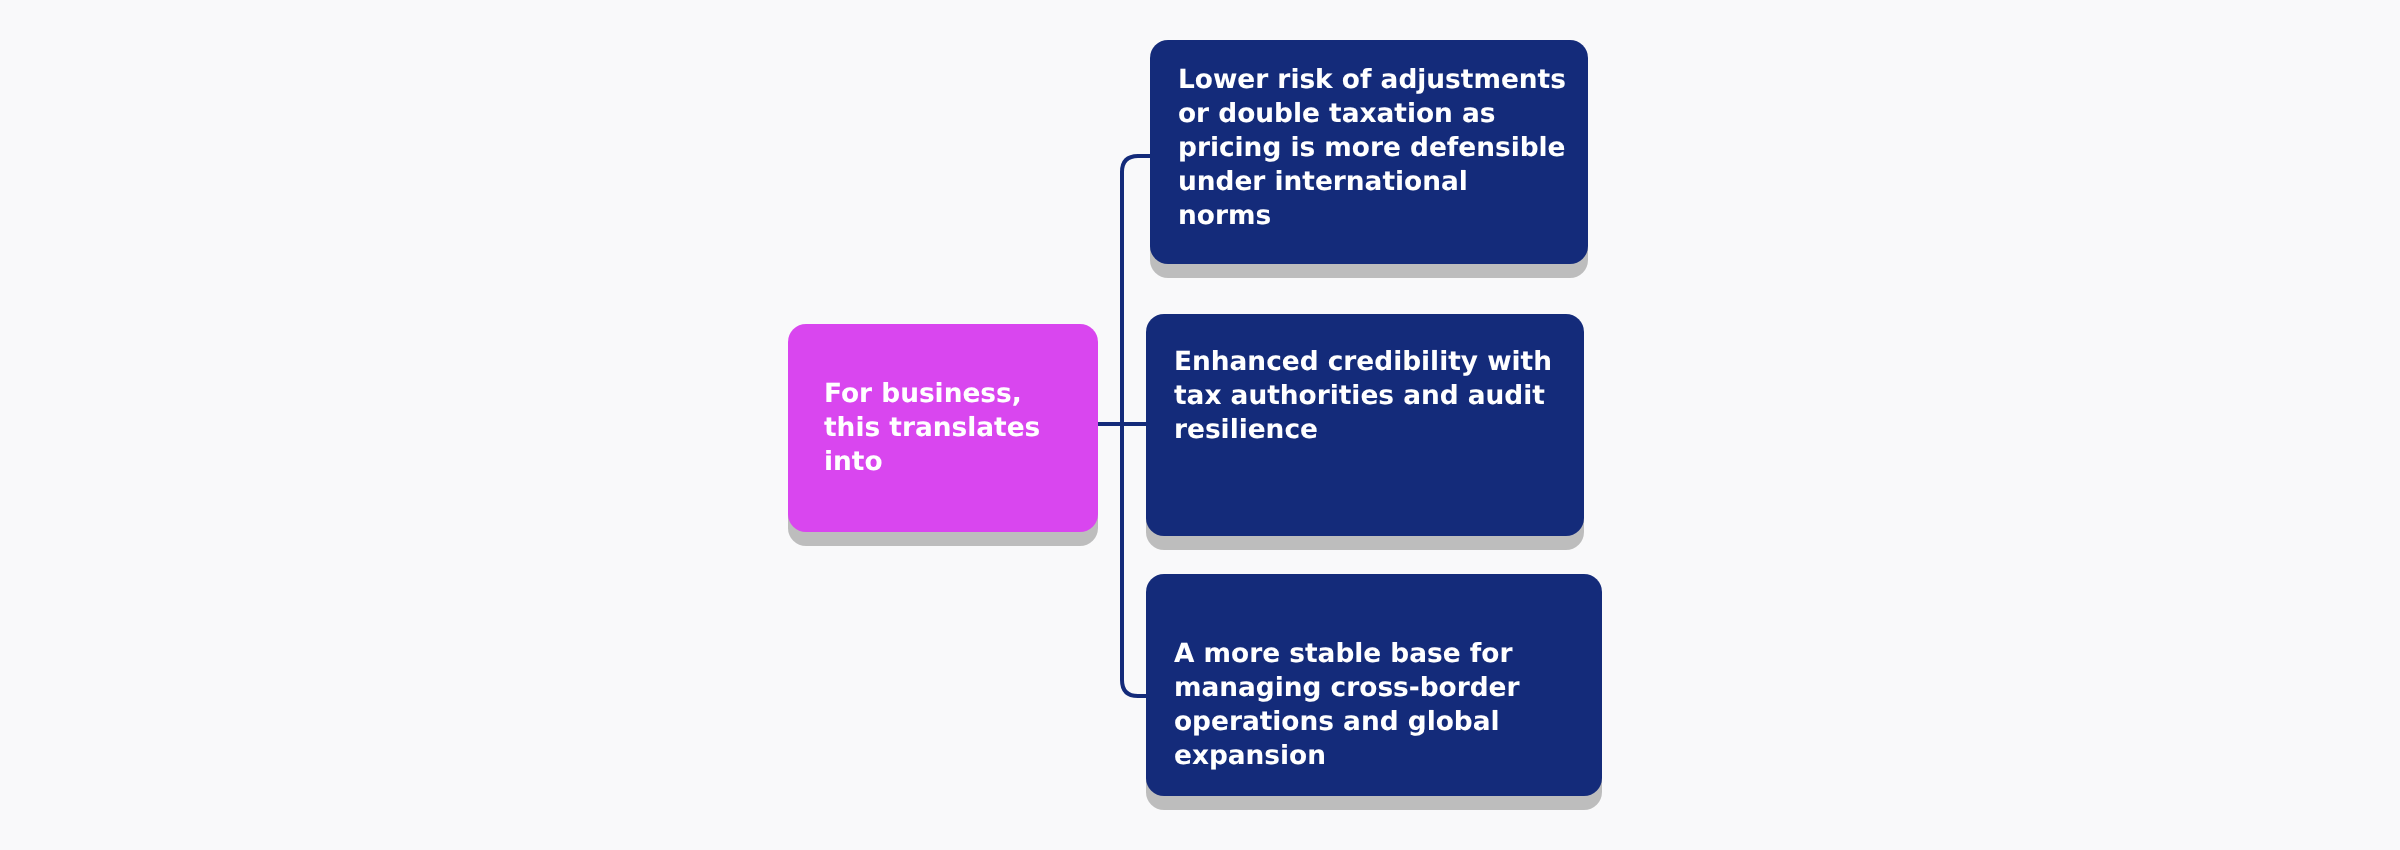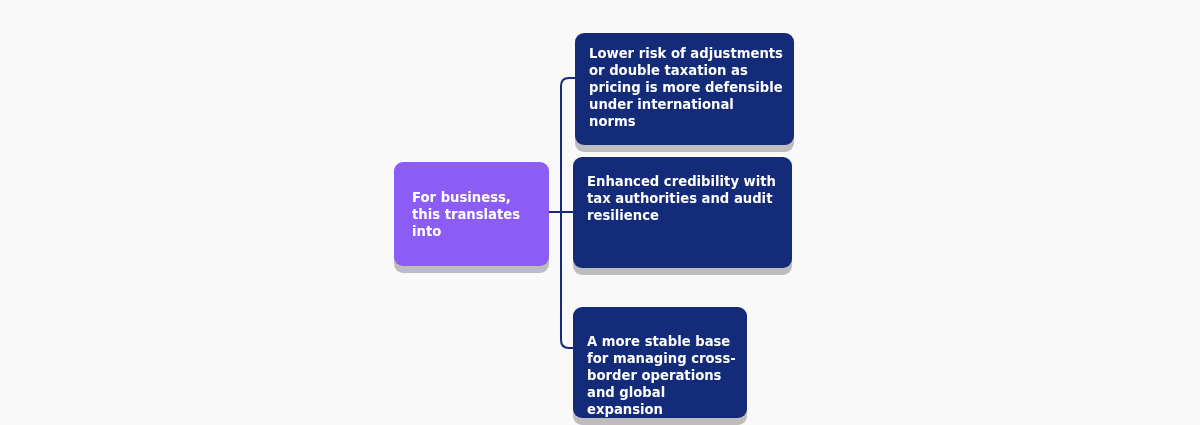--- a/index.html
+++ b/index.html
@@ -18,30 +18,30 @@
       font-size: 13.2px;
       line-height: 17px;
       box-shadow: 0 7px 0 0 #bdbdbd;
       box-sizing: border-box;
       display: flex;
       align-items: center;
     }
     .box span { display: block; }
     .root {
       left: 394px; top: 162px; width: 155px; height: 104px;
-      background: #8b5cf6;
+      background: #d946ef;
       padding-left: 18px; padding-right: 10px;
     }
     .leaf {
       background: #142b7a;
       padding-left: 14px; padding-right: 10px;
     }
-    .leaf1 { left: 575px; top: 33px; width: 219px; height: 112px; align-items: flex-start; padding-top: 12px; }
+    .leaf1 { left: 575px; top: 20px; width: 219px; height: 112px; align-items: flex-start; padding-top: 12px; }
     .leaf2 { left: 573px; top: 157px; width: 219px; height: 111px; align-items: flex-start; padding-top: 16px; }
-    .leaf3 { left: 573px; top: 287px; width: 174px; height: 111px; align-items: flex-end; padding-top: 20px; margin-top: 20px; }
+    .leaf3 { left: 573px; top: 287px; width: 228px; height: 111px; align-items: center; padding-top: 20px; }
     svg.conn { position: absolute; left: 0; top: 0; }
   </style>
 </head>
 <body>
 
 <svg class="conn" width="1200" height="425" viewBox="0 0 1200 425">
   <path d="M575 78 H569 Q561 78 561 86 V340 Q561 348 569 348 H573" fill="none" stroke="#142b7a" stroke-width="2"></path>
   <path d="M549 212 H573" fill="none" stroke="#142b7a" stroke-width="2"></path>
 </svg>
 

